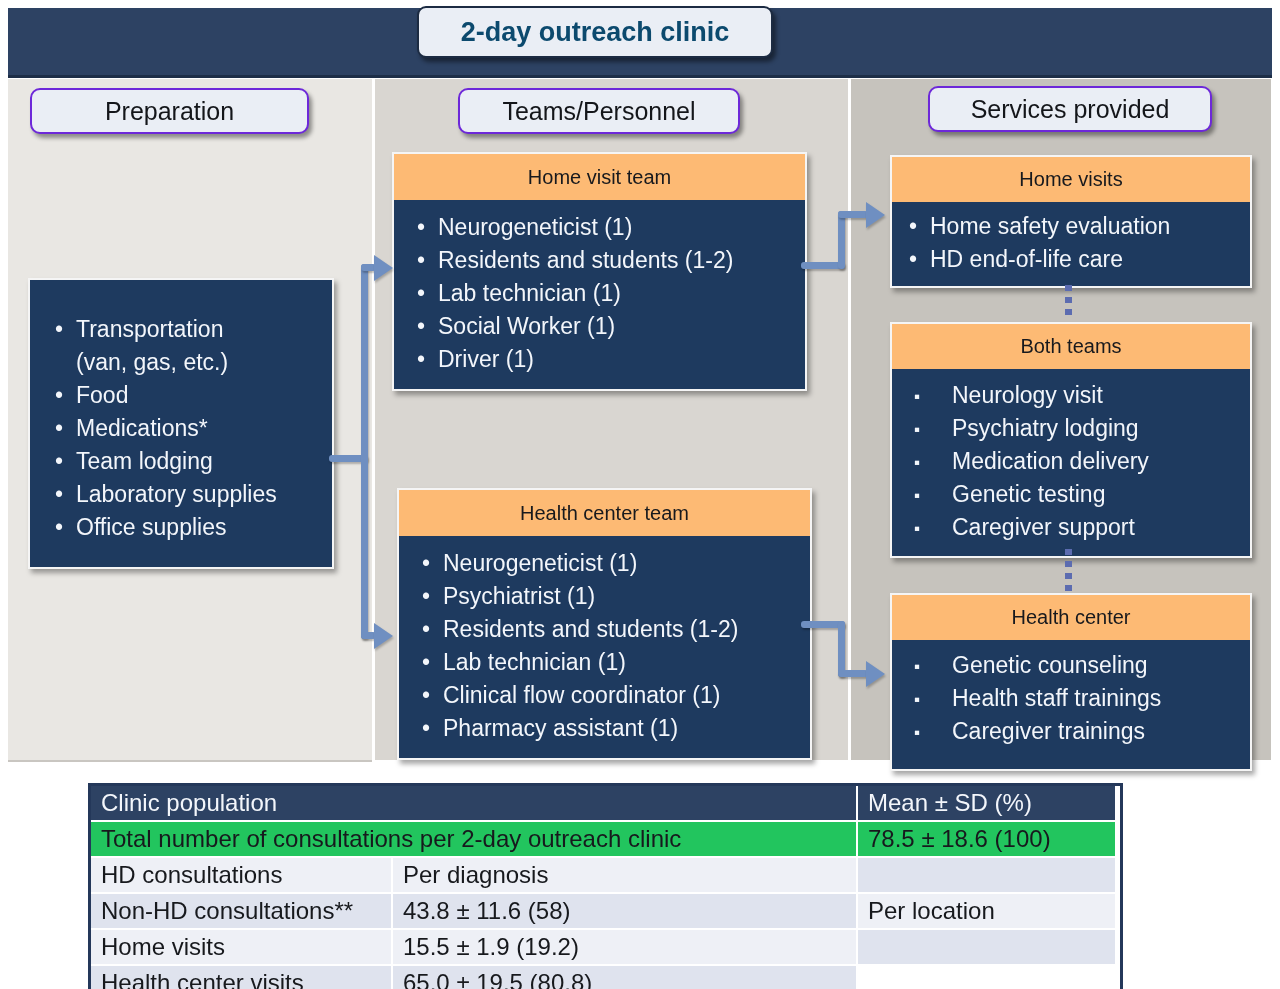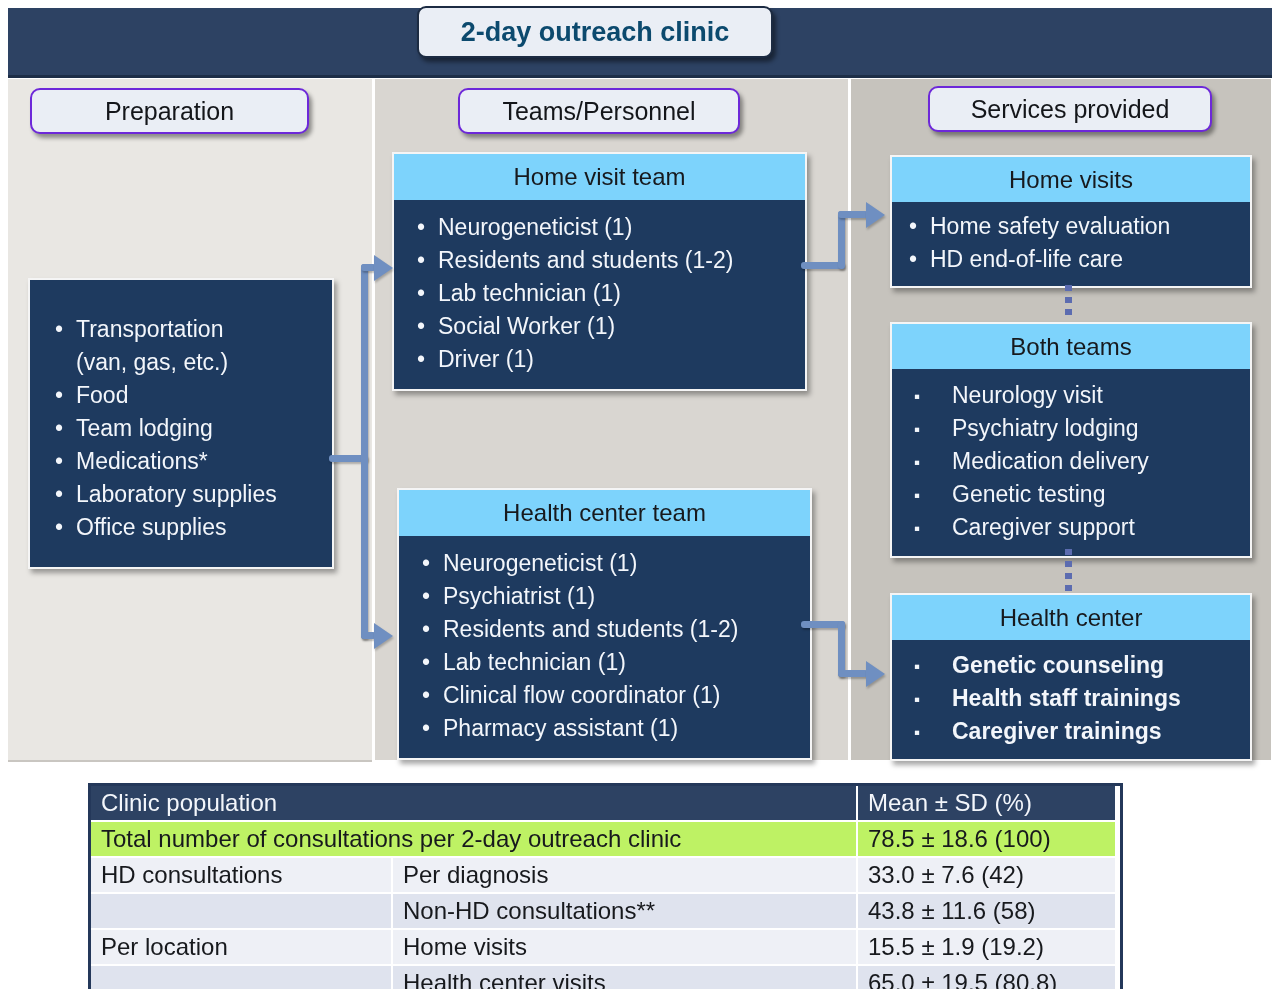--- a/index.html
+++ b/index.html
@@ -30,21 +30,21 @@
     display:flex;align-items:center;justify-content:center;
     font-size:25px;color:#14161a;
   }
   #pill-prep{left:30px;top:88px;width:275px;}
   #pill-teams{left:458px;top:88px;width:278px;}
   #pill-services{left:928px;top:86px;width:280px;}
 
   
   .darkbox{background:#1e3a5f;border:2px solid #f5f5f5;box-shadow:3px 4px 5px rgba(0,0,0,.35);color:#f3f6fb;}
   .panelbox{border:2px solid #f5f5f5;box-shadow:3px 4px 5px rgba(0,0,0,.35);}
-  .panelbox .hd{background:#7dd3fc;color:#17191d;text-align:center;font-size:24px;
+  .panelbox .hd{background:#fdba74;color:#17191d;text-align:center;font-size:20px;
     display:flex;align-items:center;justify-content:center;}
   .panelbox .bd{background:#1e3a5f;color:#f3f6fb;}
 
   ul.blist{list-style:none;margin:0;padding:0;font-size:23px;line-height:33px;}
   ul.blist li{position:relative;padding-left:30px;}
   ul.round li::before{content:"•";position:absolute;left:9px;}
   ul.round li.cont::before{content:"";}
   ul.square li{padding-left:52px;}
   ul.square li::before{content:"▪";position:absolute;left:14px;font-size:17px;top:1px;}
 
@@ -59,39 +59,39 @@
   #team-hc .hd{height:46px;}
   #team-hc .bd{padding:11px 4px 13px 14px;}
 
   .svcbox{left:890px;width:358px;}
   .svcbox .hd{height:45px;}
   #svc-home{top:155px;}
   #svc-home .bd{padding:8px 4px 10px 8px;}
   #svc-both{top:322px;}
   #svc-both .bd{padding:10px 4px 12px 8px;}
   #svc-hc{top:593px;}
-  #svc-hc .bd{padding:9px 4px 11px 8px;font-weight:bold;}
+  #svc-hc .bd{padding:9px 4px 21px 8px;}
 
   
   .line{background:#6f8fc1;border-radius:3px;box-shadow:1px 2px 2px rgba(0,0,0,.25);}
   .arrowhead{width:0;height:0;border-top:13px solid transparent;border-bottom:13px solid transparent;
     border-left:19px solid #6f8fc1;filter:drop-shadow(1px 2px 1px rgba(0,0,0,.25));}
   .dotline{width:7px;background-image:repeating-linear-gradient(to bottom,#5c6cb0 0 6px,transparent 6px 12px);}
 
   
   #stats-table{
     left:88px;top:783px;width:1029px;
     border:3px solid #24385a;background:#ffffff;
     display:grid;grid-template-columns:300px 463px 257px;grid-auto-rows:auto;gap:2px;
     font-size:24px;color:#17191d;
   }
   #stats-table .cell{display:flex;align-items:center;padding:2px 6px 3px 10px;min-height:29px;}
   #stats-table .head{background:#2d4263;color:#f3f6fb;}
   #stats-table .span2{grid-column:1 / span 2;}
-  .rowA{background:#bef264;}
+  .rowA{background:#22c55e;}
   .rowB{background:#eef0f6;}
   .rowC{background:#dfe3ee;}
 </style>
 </head>
 <body>
 
 <div class="abs" id="banner"></div>
 <div class="abs" id="title-box">
   <span>2-day outreach clinic</span>
 </div>
@@ -108,22 +108,22 @@
 </div>
 <div class="abs pill" id="pill-services">
   <span>Services provided</span>
 </div>
 
 <div class="abs darkbox" id="prep-box">
   <ul class="blist round">
     <li>Transportation</li>
     <li class="cont">(van, gas, etc.)</li>
     <li>Food</li>
+    <li>Medications*</li>
     <li>Team lodging</li>
-    <li>Medications*</li>
     <li>Laboratory supplies</li>
     <li>Office supplies</li>
   </ul>
 </div>
 
 <div class="abs panelbox" id="team-home">
   <div class="hd">Home visit team</div>
   <div class="bd">
     <ul class="blist round">
       <li>Neurogeneticist (1)</li>
@@ -211,21 +211,20 @@
 
 <div class="abs" id="stats-table">
   <div class="cell head span2">Clinic population</div>
   <div class="cell head">Mean ± SD (%)</div>
 
   <div class="cell rowA span2">Total number of consultations per 2-day outreach clinic</div>
   <div class="cell rowA">78.5 ± 18.6 (100)</div>
 
   <div class="cell rowB">HD consultations</div>
   <div class="cell rowB">Per diagnosis</div>
-  <div class="cell rowB">33.0 ± 7.6 (42)</div>
 
   <div class="cell rowC"></div>
   <div class="cell rowC">Non-HD consultations**</div>
   <div class="cell rowC">43.8 ± 11.6 (58)</div>
 
   <div class="cell rowB">Per location</div>
   <div class="cell rowB">Home visits</div>
   <div class="cell rowB">15.5 ± 1.9 (19.2)</div>
 
   <div class="cell rowC"></div>

